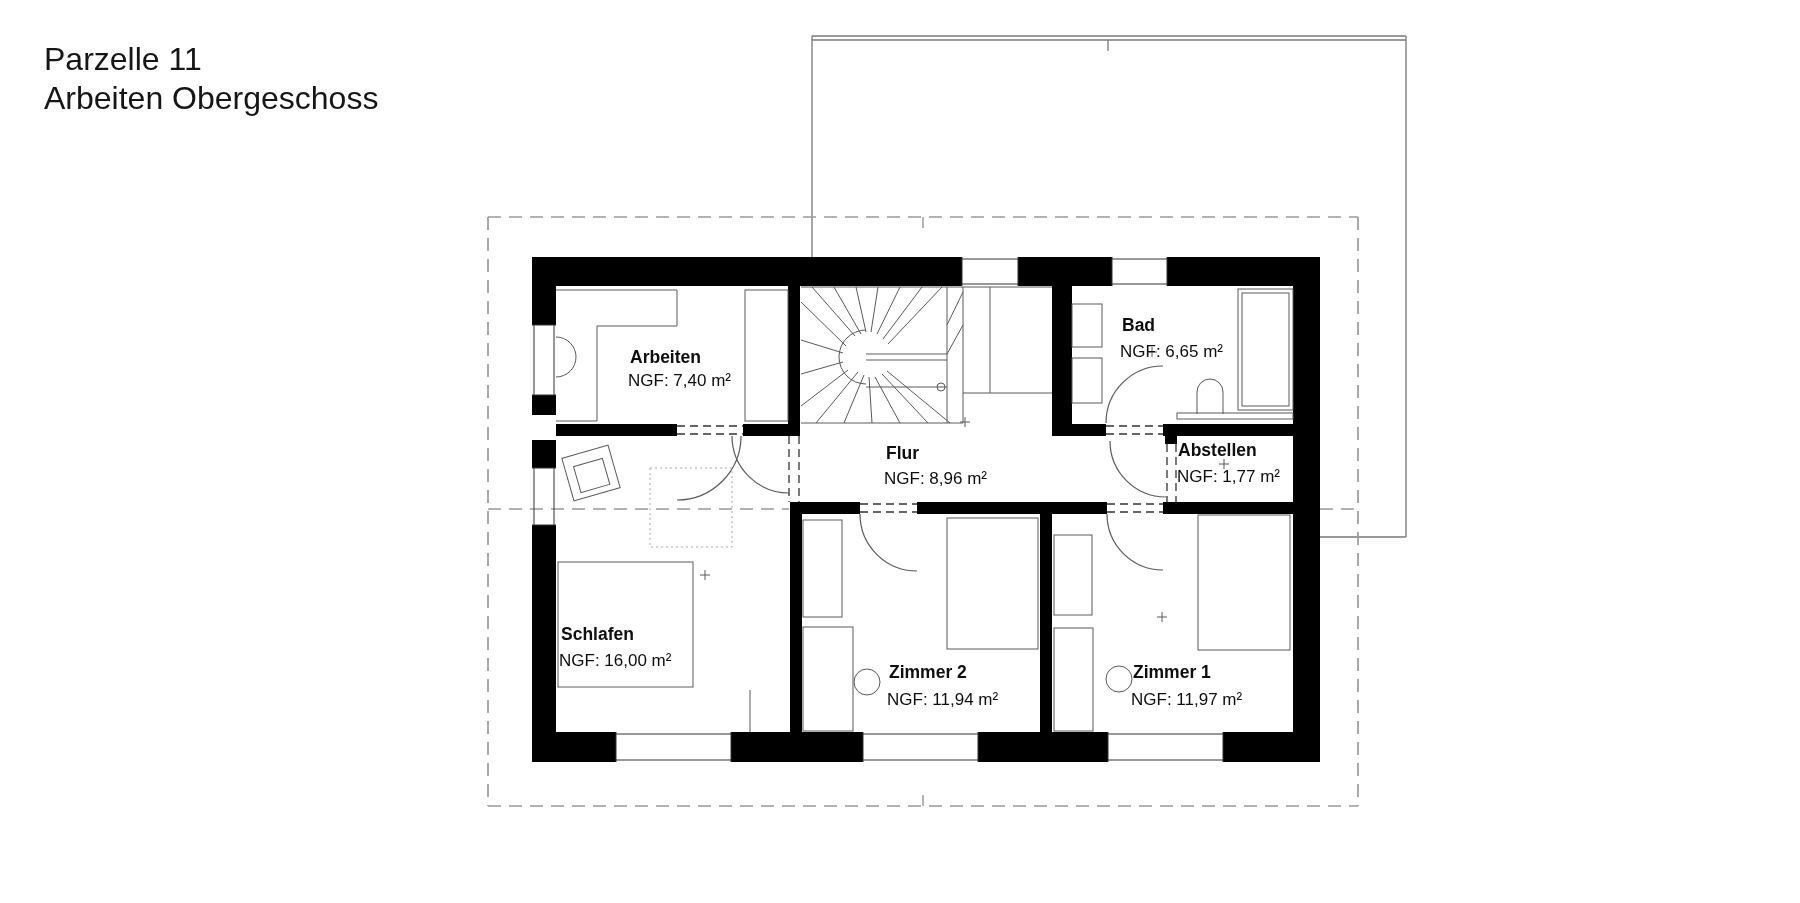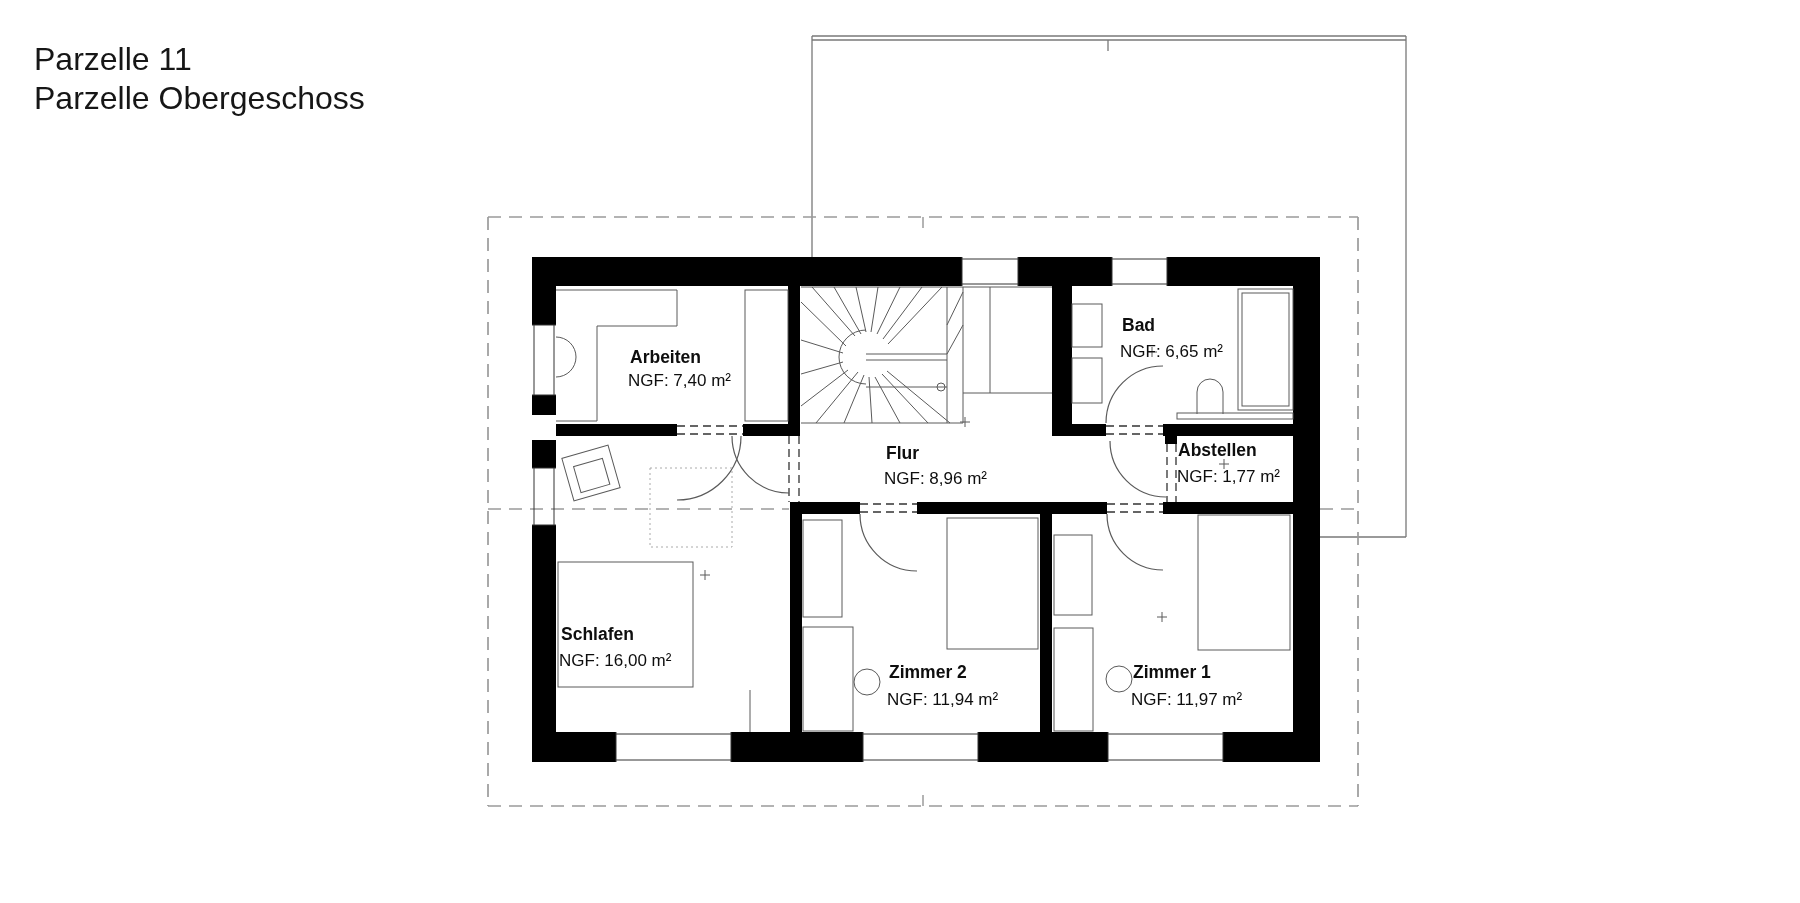--- a/index.html
+++ b/index.html
@@ -1,29 +1,29 @@
 <!DOCTYPE html>
 <html><head>
 <meta charset="utf-8">
 <style>
   html,body{margin:0;padding:0;background:#ffffff;}
   .page{position:relative;width:1800px;height:903px;background:#fff;overflow:hidden;
         font-family:"Liberation Sans", sans-serif;}
-  .title{position:absolute;left:34px;top:40px;color:#161616;font-size:32px;
+  .title{position:absolute;left:44px;top:40px;color:#161616;font-size:32px;
          line-height:39px;font-weight:400;letter-spacing:0px;white-space:pre;}
   svg text{font-family:"Liberation Sans", sans-serif;fill:#0e0e0e;}
   svg .room-name{font-size:17.5px;font-weight:700;}
   svg .room-area{font-size:17px;font-weight:400;}
 </style>
 </head>
 <body>
 
 <div class="page">
 
-  <div class="title"><span>Parzelle 11</span><br><span>Parzelle Obergeschoss</span></div>
+  <div class="title"><span>Parzelle 11</span><br><span>Arbeiten Obergeschoss</span></div>
 
   <svg width="1800" height="903" viewBox="0 0 1800 903" xmlns="http://www.w3.org/2000/svg">
 
     <g stroke="#787878" stroke-width="1.3" fill="none">
       <path d="M812,36 H1406"></path>
       <path d="M812,40 H1406"></path>
       <path d="M812,36 V257"></path>
       <path d="M1406,36 V537"></path>
       <path d="M1320,537 H1406"></path>
       <path d="M1108,40 V51"></path>

